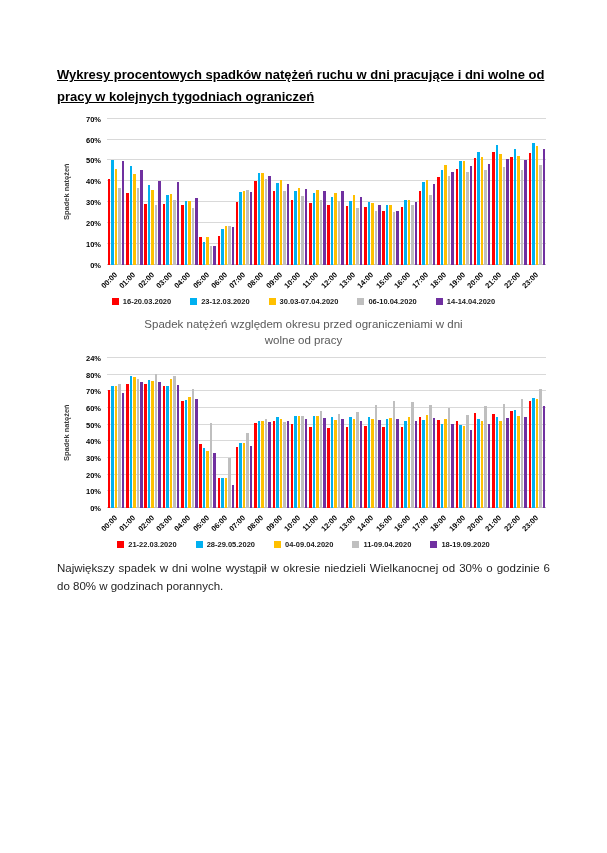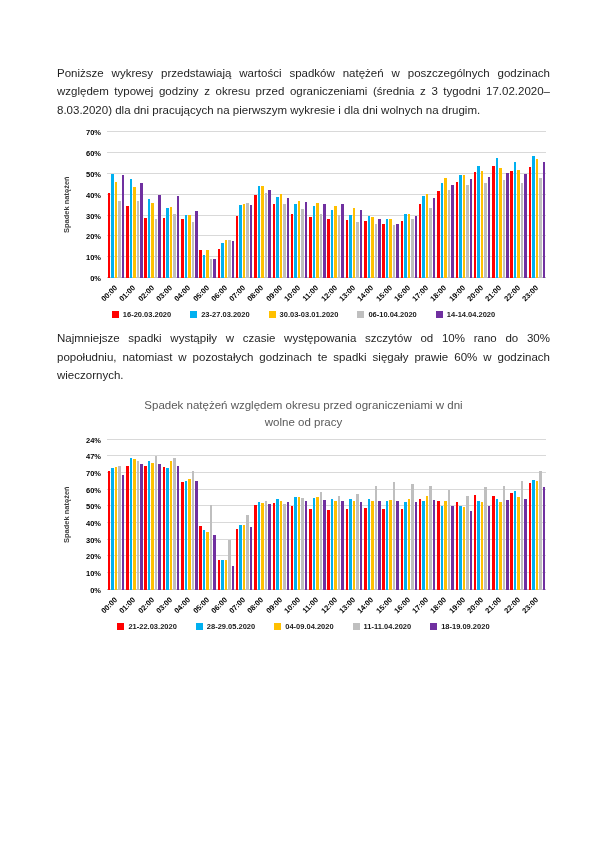--- a/index.html
+++ b/index.html
@@ -49,22 +49,22 @@
   .legend{display:flex;justify-content:center;align-items:flex-start;gap:19px;margin-top:1px;}
   .legend-item{display:flex;align-items:center;gap:4px;}
   .legend-swatch{width:7px;height:7px;display:inline-block;}
   .legend-label{font-size:7.5px;font-weight:bold;color:#1a1a1a;white-space:nowrap;}
 </style>
 </head>
 <body>
 
 <div class="page">
 
-
-  <p class="body-text">Poniższe wykresy przedstawiają wartości spadków natężeń w poszczególnych godzinach względem typowej godziny z okresu przed ograniczeniami (średnia z 3 tygodni 17.02.2020–8.03.2020) dla dni pracujących na pierwszym wykresie i dla dni wolnych na drugim.</p>
+  <h1 class="doc-title">Wykresy procentowych spadków natężeń ruchu w dni pracujące i dni wolne od pracy w kolejnych tygodniach ograniczeń</h1>
+
 
   <section class="chart-section">
     <div class="chart-body">
         <div class="plot-wrap">
           <div class="plot h-workdays">
             <div class="ylabel">Spadek natężeń</div>
             <div class="gridline axisline" style="bottom: 0%;"></div>
             <div class="ytick" style="bottom: 0%;">0%</div>
             <div class="gridline" style="bottom: 14.2857%;"></div>
             <div class="ytick" style="bottom: 14.2857%;">10%</div>
@@ -278,39 +278,38 @@
             <div class="xlabel" style="left: calc(97.9167% - 40px);">23:00</div>
           </div>
         </div>
         <div class="legend">
           <div class="legend-item">
             <div class="legend-swatch" style="background: rgb(255, 0, 0);"></div>
             <div class="legend-label">16-20.03.2020</div>
           </div>
           <div class="legend-item">
             <div class="legend-swatch" style="background: rgb(0, 176, 240);"></div>
-            <div class="legend-label">23-27.03.2020</div>
+            <div class="legend-label">23-12.03.2020</div>
           </div>
           <div class="legend-item">
             <div class="legend-swatch" style="background: rgb(255, 192, 0);"></div>
-            <div class="legend-label">30.03-03.01.2020</div>
+            <div class="legend-label">30.03-07.04.2020</div>
           </div>
           <div class="legend-item">
             <div class="legend-swatch" style="background: rgb(191, 191, 191);"></div>
             <div class="legend-label">06-10.04.2020</div>
           </div>
           <div class="legend-item">
             <div class="legend-swatch" style="background: rgb(112, 48, 160);"></div>
             <div class="legend-label">14-14.04.2020</div>
           </div>
         </div>
       </div>
   </section>
 
-  <p class="body-text">Najmniejsze spadki wystąpiły w czasie występowania szczytów od 10% rano do 30% popołudniu, natomiast w pozostałych godzinach te spadki sięgały prawie 60% w godzinach wieczornych.</p>
 
   <section class="chart-section">
     <div class="chart-title">Spadek natężeń względem okresu przed ograniczeniami w dni wolne od pracy</div>
     <div class="chart-body">
         <div class="plot-wrap">
           <div class="plot h-weekend">
             <div class="ylabel">Spadek natężeń</div>
             <div class="gridline axisline" style="bottom: 0%;"></div>
             <div class="ytick" style="bottom: 0%;">0%</div>
             <div class="gridline" style="bottom: 11.1111%;"></div>
@@ -321,21 +320,21 @@
             <div class="ytick" style="bottom: 33.3333%;">30%</div>
             <div class="gridline" style="bottom: 44.4444%;"></div>
             <div class="ytick" style="bottom: 44.4444%;">40%</div>
             <div class="gridline" style="bottom: 55.5556%;"></div>
             <div class="ytick" style="bottom: 55.5556%;">50%</div>
             <div class="gridline" style="bottom: 66.6667%;"></div>
             <div class="ytick" style="bottom: 66.6667%;">60%</div>
             <div class="gridline" style="bottom: 77.7778%;"></div>
             <div class="ytick" style="bottom: 77.7778%;">70%</div>
             <div class="gridline" style="bottom: 88.8889%;"></div>
-            <div class="ytick" style="bottom: 88.8889%;">47%</div>
+            <div class="ytick" style="bottom: 88.8889%;">80%</div>
             <div class="gridline" style="bottom: 100%;"></div>
             <div class="ytick" style="bottom: 100%;">24%</div>
             <div class="groups">
               <div class="group">
                 <div class="bar" title="21-22.03.2020 00:00: 71%" style="height: 78.8889%; background: rgb(255, 0, 0);"></div>
                 <div class="bar" title="28-29.03.2020 00:00: 73%" style="height: 81.1111%; background: rgb(0, 176, 240);"></div>
                 <div class="bar" title="04-05.04.2020 00:00: 73.5%" style="height: 81.6667%; background: rgb(255, 192, 0);"></div>
                 <div class="bar" title="11-12.04.2020 00:00: 74.5%" style="height: 82.7778%; background: rgb(191, 191, 191);"></div>
                 <div class="bar" title="18-19.04.2020 00:00: 69%" style="height: 76.6667%; background: rgb(112, 48, 160);"></div>
               </div>
@@ -537,24 +536,25 @@
           <div class="legend-item">
             <div class="legend-swatch" style="background: rgb(0, 176, 240);"></div>
             <div class="legend-label">28-29.05.2020</div>
           </div>
           <div class="legend-item">
             <div class="legend-swatch" style="background: rgb(255, 192, 0);"></div>
             <div class="legend-label">04-09.04.2020</div>
           </div>
           <div class="legend-item">
             <div class="legend-swatch" style="background: rgb(191, 191, 191);"></div>
-            <div class="legend-label">11-11.04.2020</div>
+            <div class="legend-label">11-09.04.2020</div>
           </div>
           <div class="legend-item">
             <div class="legend-swatch" style="background: rgb(112, 48, 160);"></div>
             <div class="legend-label">18-19.09.2020</div>
           </div>
         </div>
       </div>
   </section>
 
+  <p class="body-text">Największy spadek w dni wolne wystąpił w okresie niedzieli Wielkanocnej od 30% o godzinie 6 do 80% w godzinach porannych.</p>
 
 </div>
 
 </body></html>

